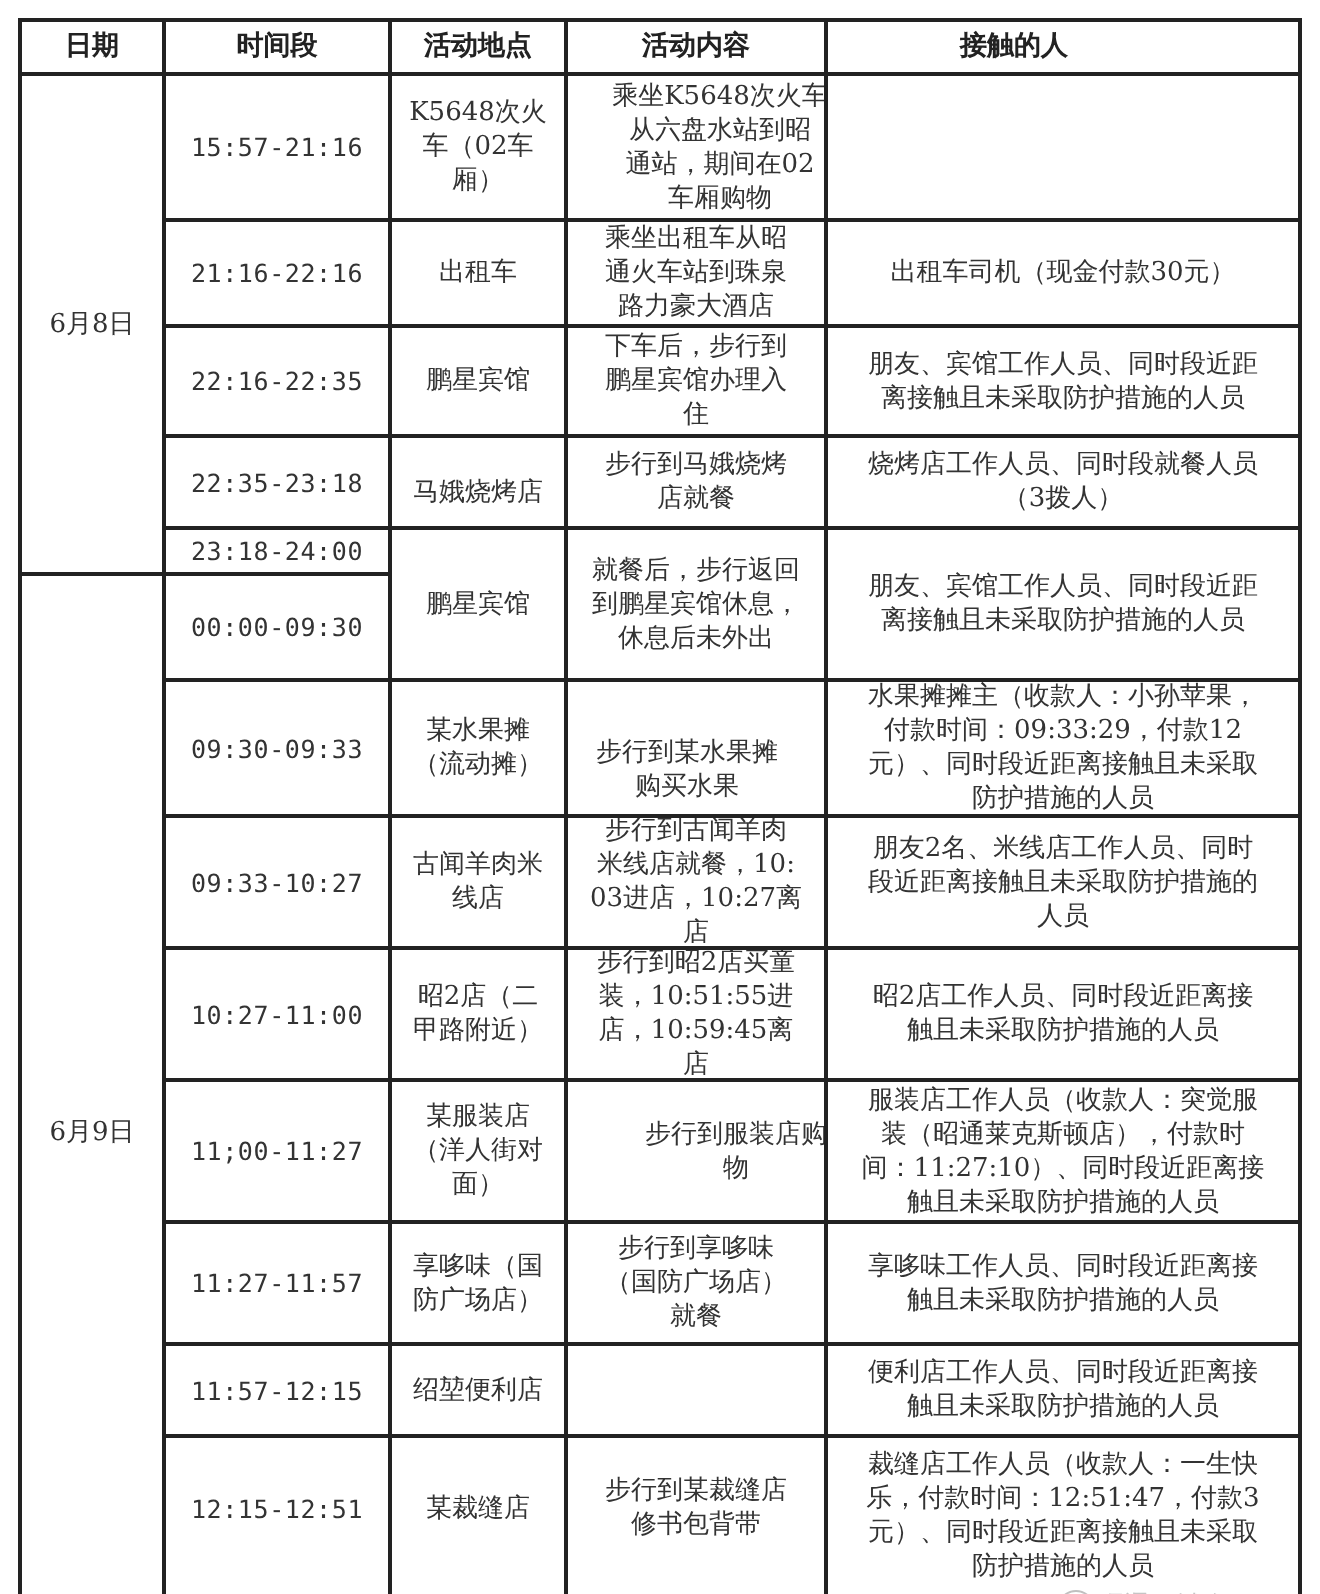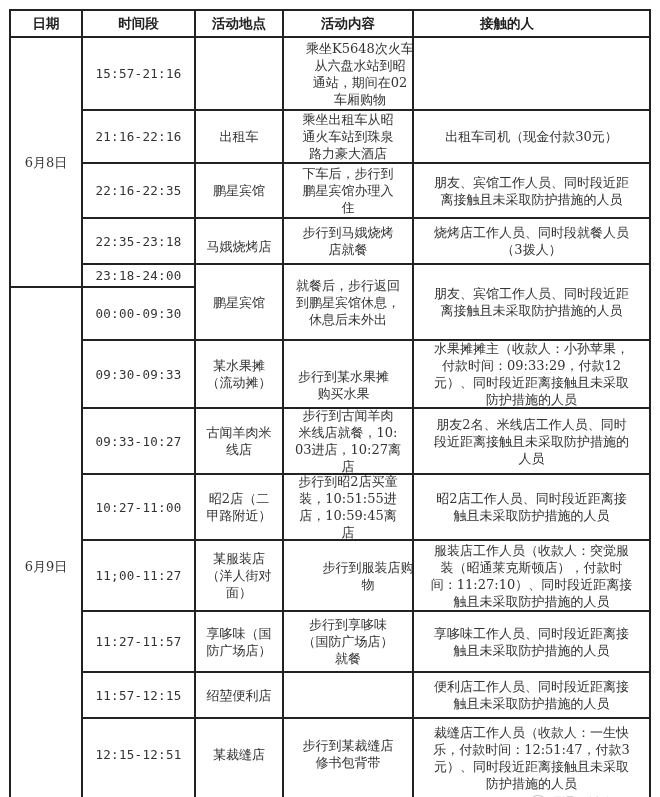--- a/index.html
+++ b/index.html
@@ -24,20 +24,23 @@
   <div class="cell hd" style="left:10px;top:10px;width:72px;height:27px;">日期</div>
   <div class="cell hd" style="left:82px;top:10px;width:113px;height:27px;">时间段</div>
   <div class="cell hd" style="left:195px;top:10px;width:88px;height:27px;">活动地点</div>
   <div class="cell hd" style="left:283px;top:10px;width:130px;height:27px;">活动内容</div>
   <div class="cell hd" style="left:413px;top:10px;width:188px;height:27px;">接触的人</div>
 
   <div class="cell" style="left:10px;top:37px;width:72px;height:250px;">6月8日</div>
   <div class="cell" style="left:10px;top:287px;width:72px;height:510px;padding-top:50px;">6月9日</div>
 
   <div class="cell mono" style="left:82px;top:37px;width:113px;height:73px;">15:57-21:16</div>
+  <div class="cell" style="left:195px;top:37px;width:88px;height:73px;">K5648次火
+车（02车
+厢）</div>
   <div class="cell" style="left:283px;top:37px;width:130px;height:73px;margin-left:12px;">乘坐K5648次火车
 从六盘水站到昭
 通站，期间在02
 车厢购物</div>
   <div class="cell" style="left:413px;top:37px;width:237px;height:73px;"></div>
 
   <div class="cell mono" style="left:82px;top:110px;width:113px;height:53px;">21:16-22:16</div>
   <div class="cell" style="left:195px;top:110px;width:88px;height:53px;">出租车</div>
   <div class="cell" style="left:283px;top:110px;width:130px;height:53px;">乘坐出租车从昭
 通火车站到珠泉

